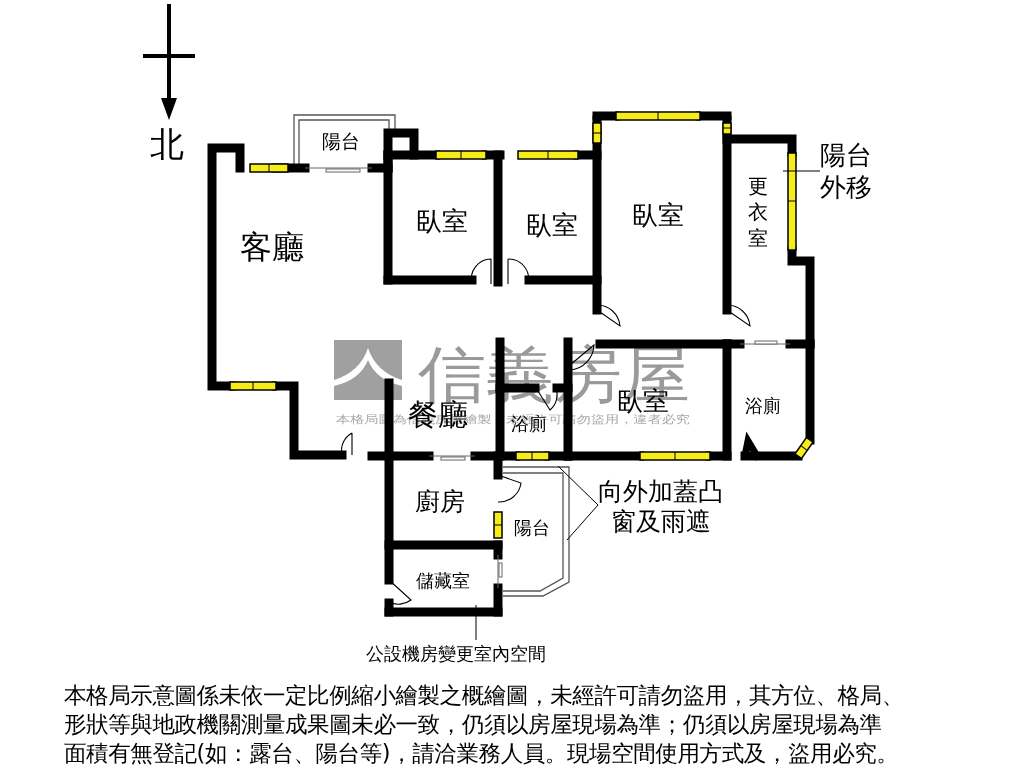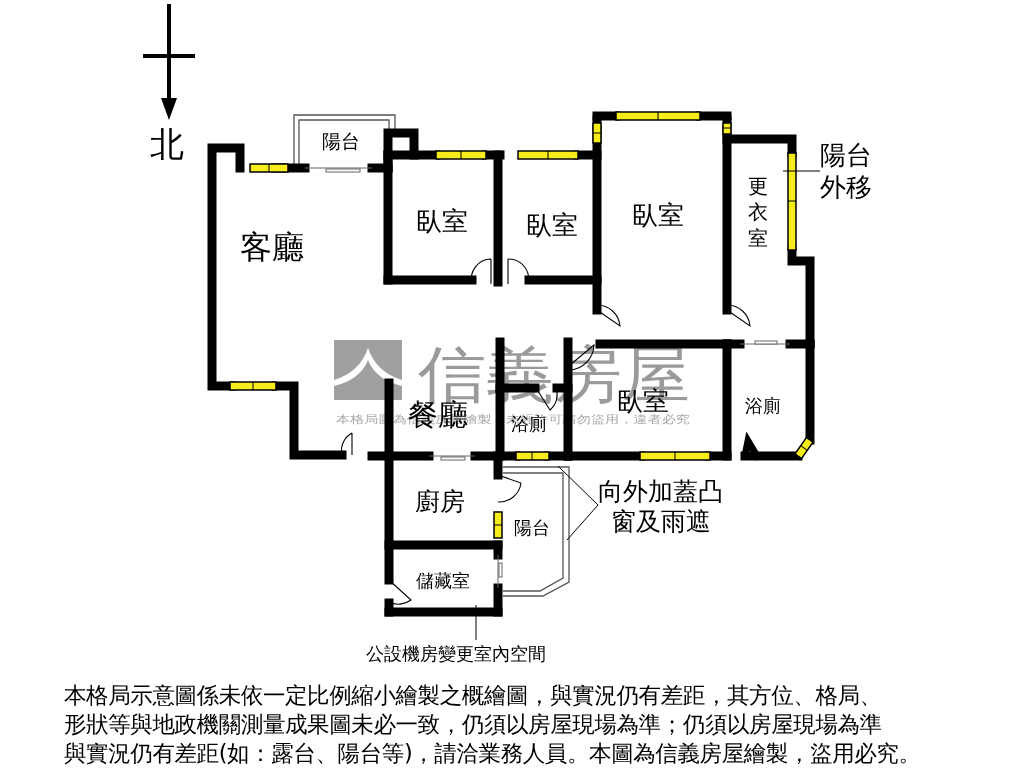--- a/index.html
+++ b/index.html
@@ -205,16 +205,16 @@
     <text class="lbl" x="820" y="164" font-size="26">陽台</text>
     <text class="lbl" x="820" y="196" font-size="26">外移</text>
     <text class="lbl" x="598" y="500" font-size="25">向外加蓋凸</text>
     <text class="lbl" x="611" y="530" font-size="25">窗及雨遮</text>
     <line class="thin" x1="476" y1="605" x2="476" y2="640"></line>
     <text class="lbl" x="366" y="660" font-size="18">公設機房變更室內空間</text>
   </g>
 </svg>
 
 <div id="disclaimer">
-  <div>本格局示意圖係未依一定比例縮小繪製之概繪圖，與實況仍有差距，其方位、格局、</div>
+  <div>本格局示意圖係未依一定比例縮小繪製之概繪圖，未經許可請勿盜用，其方位、格局、</div>
   <div>形狀等與地政機關測量成果圖未必一致，仍須以房屋現場為準；仍須以房屋現場為準</div>
-  <div>與實況仍有差距(如：露台、陽台等)，請洽業務人員。本圖為信義房屋繪製，盜用必究。</div>
+  <div>面積有無登記(如：露台、陽台等)，請洽業務人員。現場空間使用方式及，盜用必究。</div>
 </div>
 
 </body></html>

